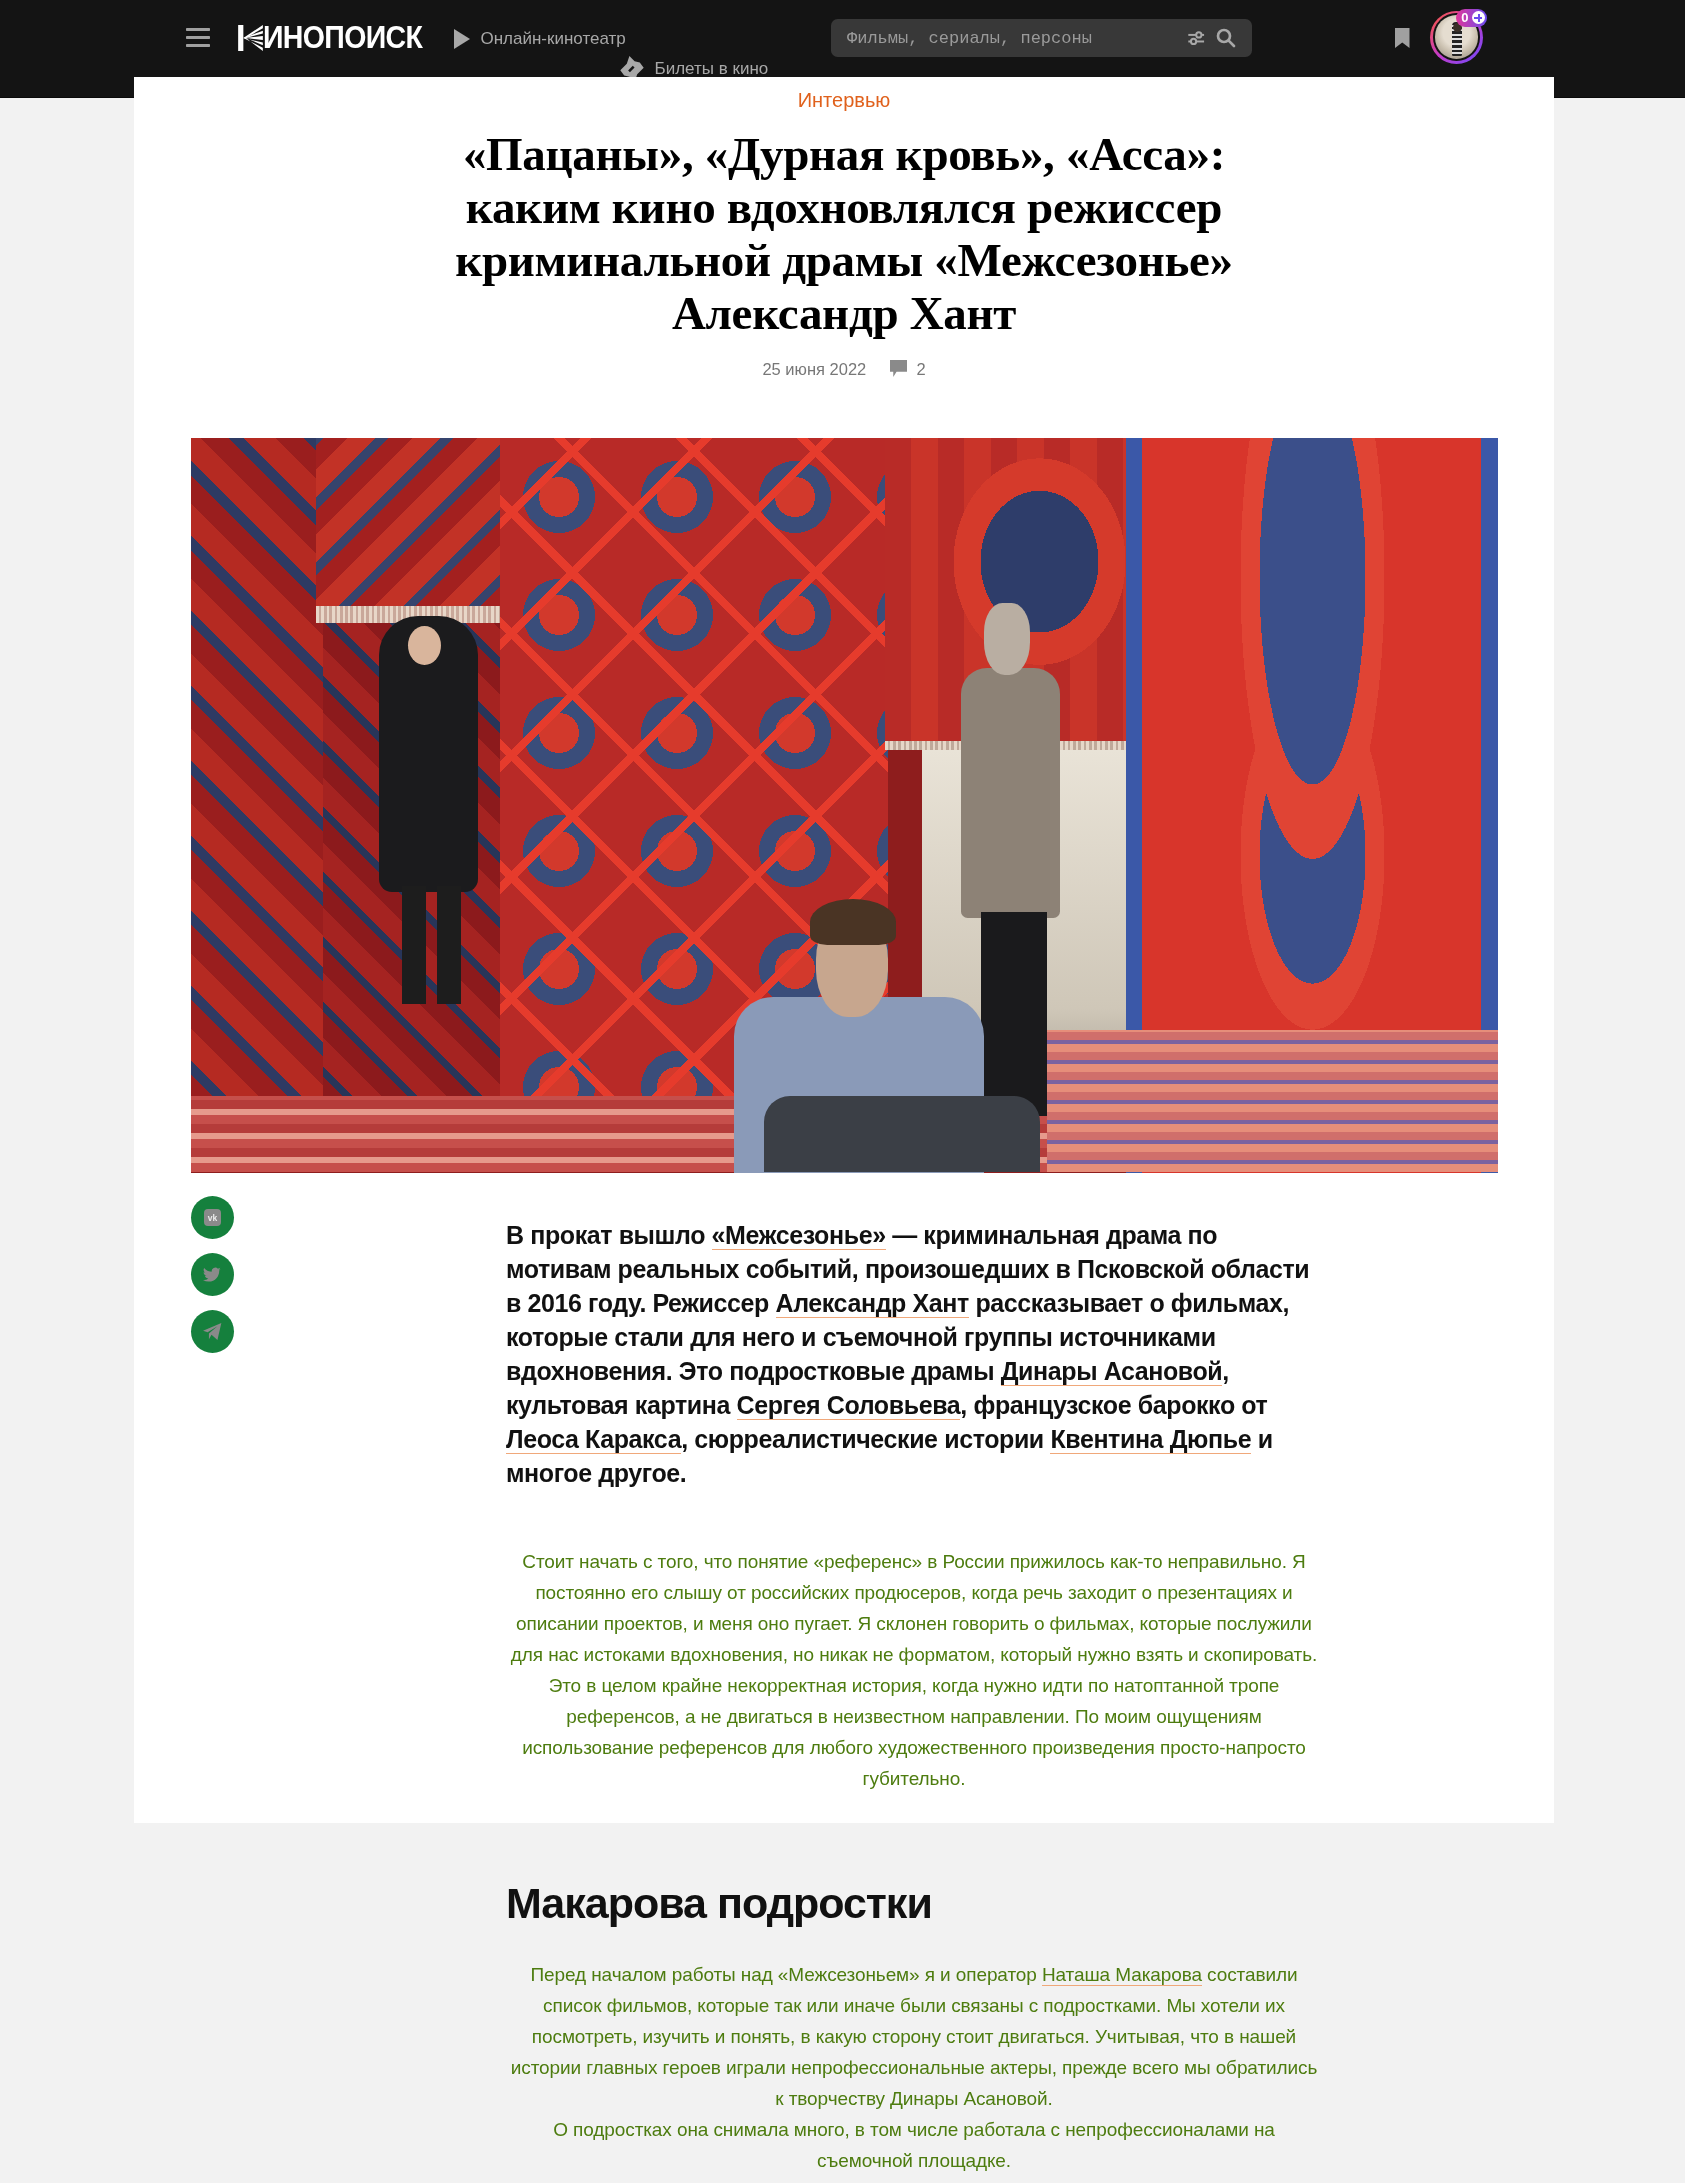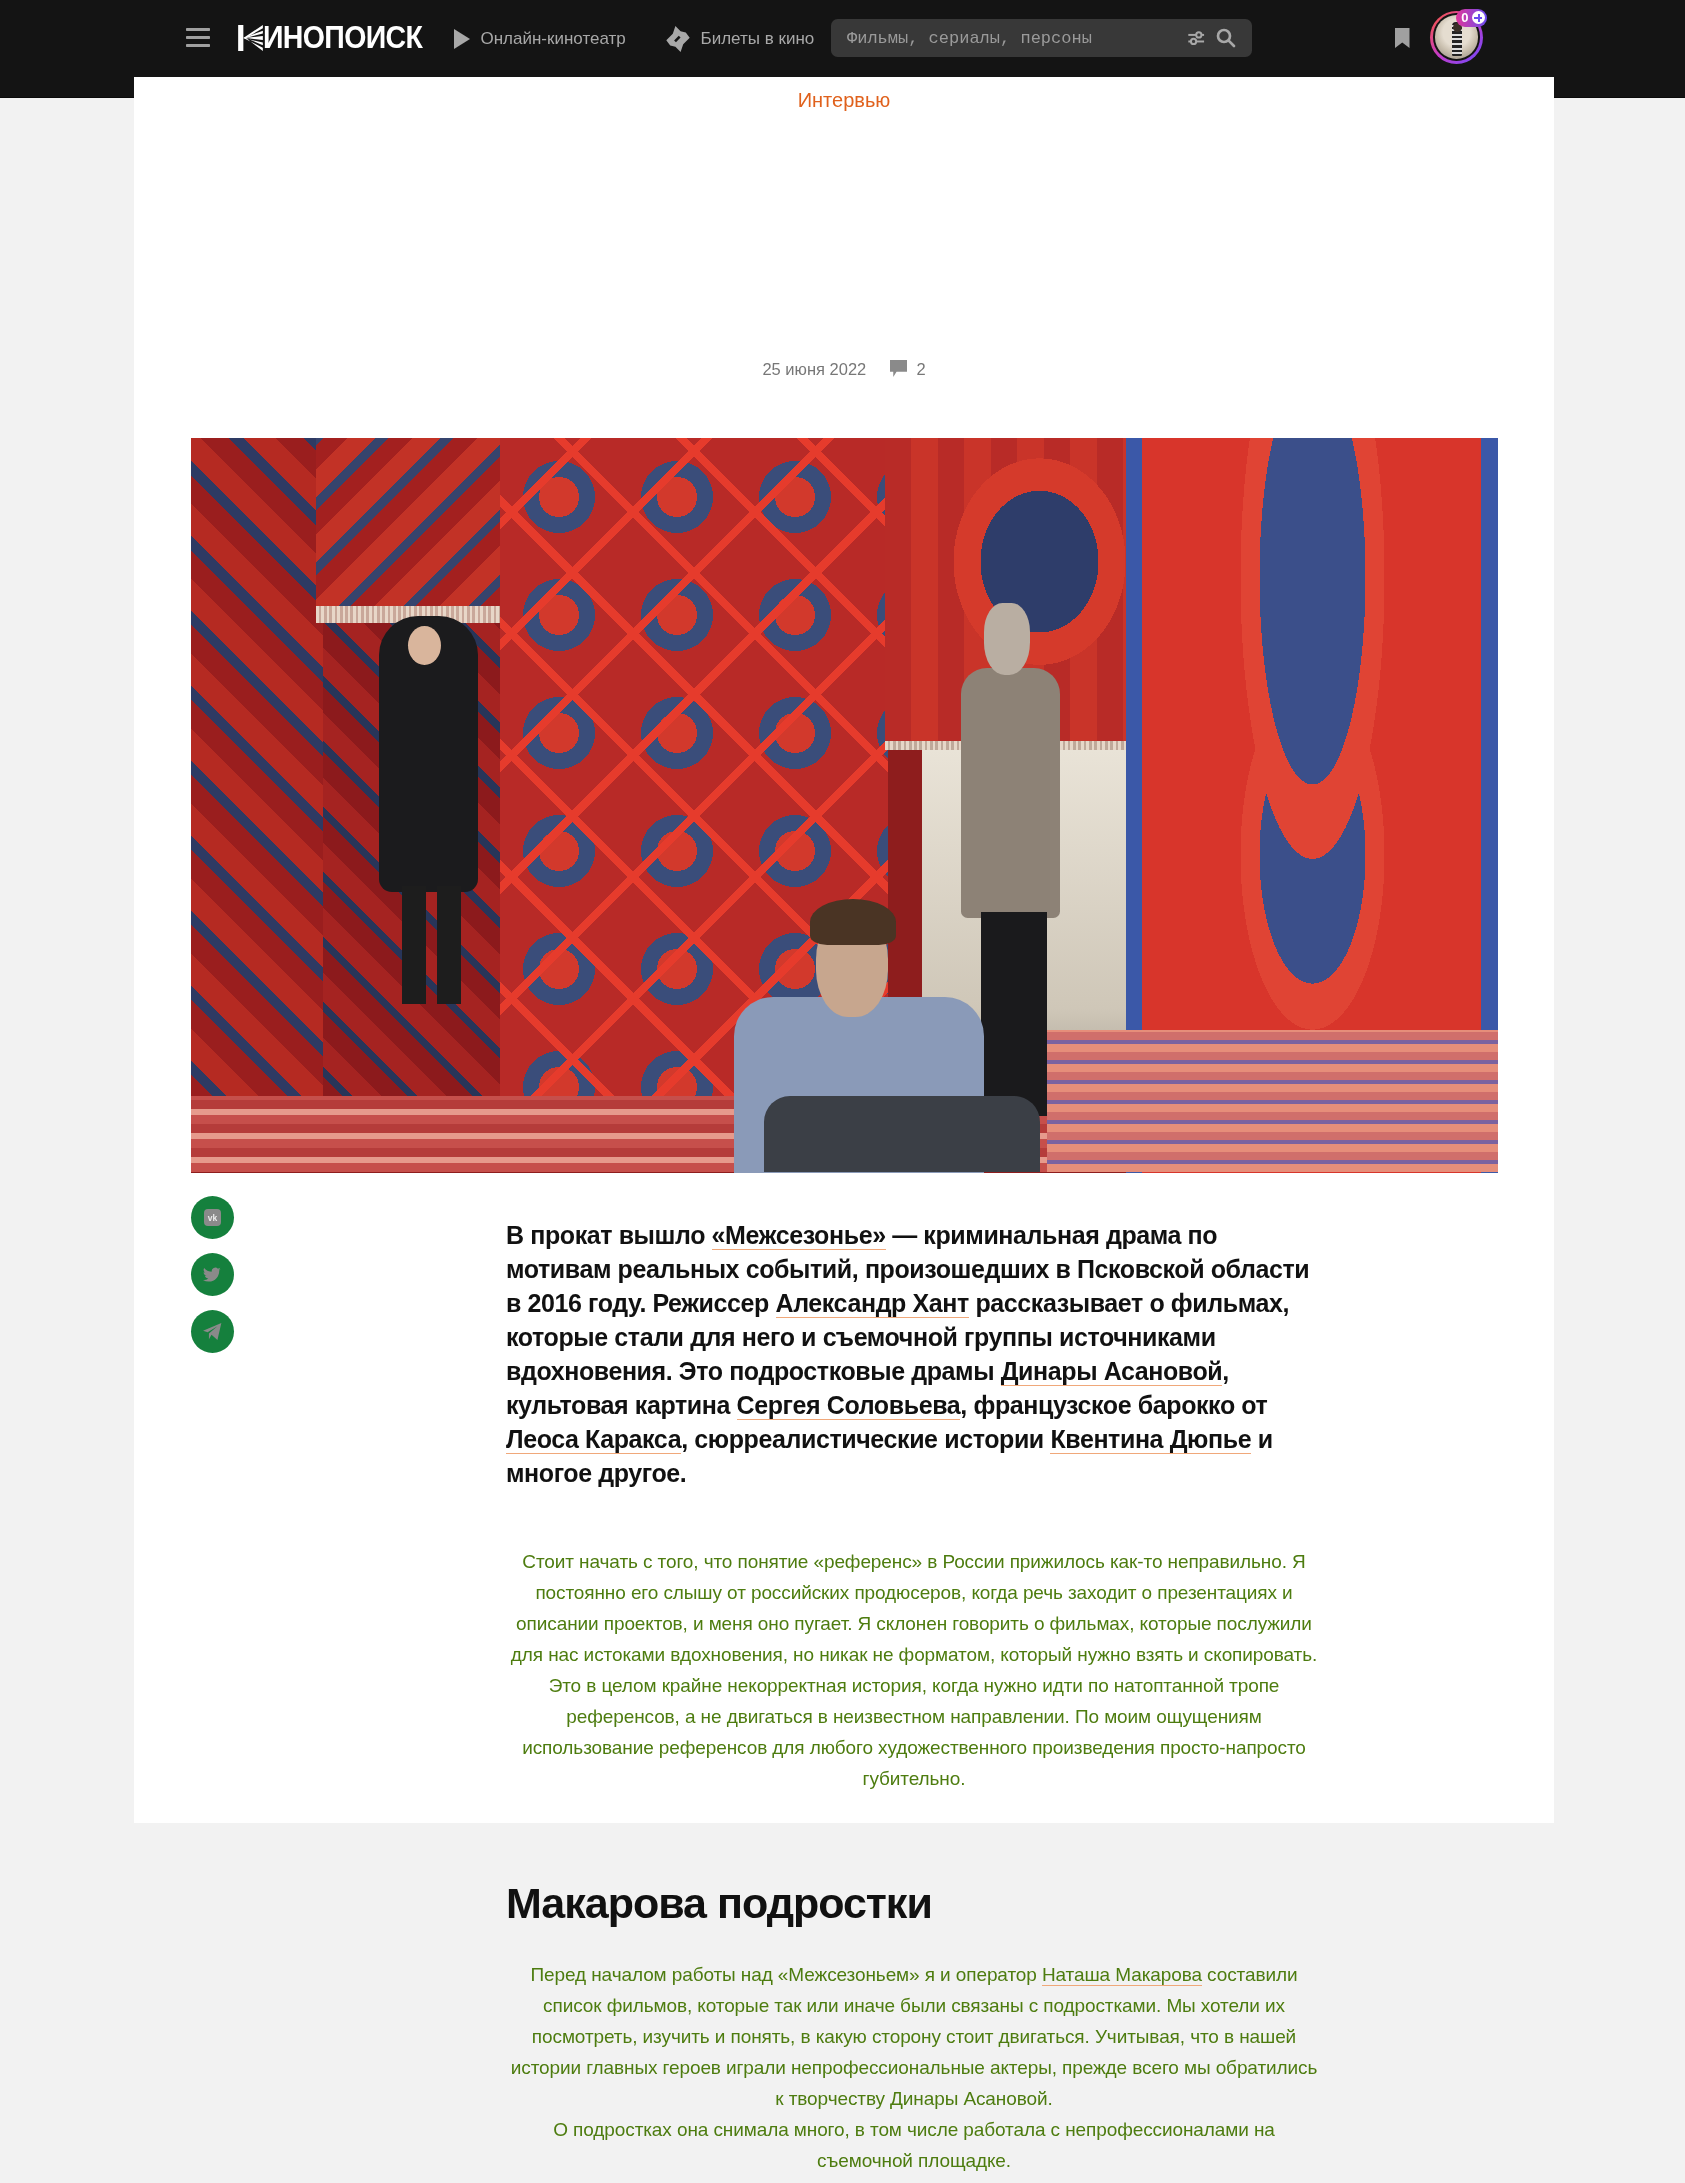--- a/index.html
+++ b/index.html
@@ -74,21 +74,21 @@
     </svg>
     <span class="word">ИНОПОИСК</span>
   </div>
 
   <div class="nav-item" style="left:454px;">
     <svg width="16" height="20" viewBox="0 0 24 30">
         <polygon points="0,0 24,15 0,30" fill="#a8a8a8"></polygon>
       </svg>
     <span>Онлайн-кинотеатр</span>
   </div>
-  <div class="nav-item" style="left:666px;">
+  <div class="nav-item" style="left:620px;margin-top:30px;">
     <svg width="24" height="26" viewBox="0 0 36 40">
       <polygon points="14,0 22,8 30,10 36,18 26,28 22,40 14,32 6,30 0,22 10,12" fill="#a8a8a8"></polygon>
       <rect x="15" y="15" width="4" height="10" fill="#141414" transform="rotate(45 17 20)"></rect>
     </svg>
     <span>Билеты в кино</span>
   </div>
 
   <div class="search">
     <input type="text" placeholder="Фильмы, сериалы, персоны" style="">
     <span class="ico">
@@ -120,20 +120,21 @@
       </div>
   </div>
   <div class="plus-badge">
     <span>0</span>
     <span class="plus"></span>
   </div>
 </div>
 
 <div class="page">
   <div class="category">Интервью</div>
+  <h1 class="title">«Пацаны», «Дурная кровь», «Асса»: каким кино вдохновлялся режиссер криминальной драмы «Межсезонье» Александр Хант</h1>
   <div class="meta">
     <span>25 июня 2022</span>
     <span class="comments">
       <svg width="17" height="18.4" viewBox="0 0 26 28">
           <polygon points="0,0 26,0 26,18 10,18 5,26 5,18 0,18" fill="#8a8a8a"></polygon>
         </svg>
       <span>2</span>
     </span>
   </div>
 

